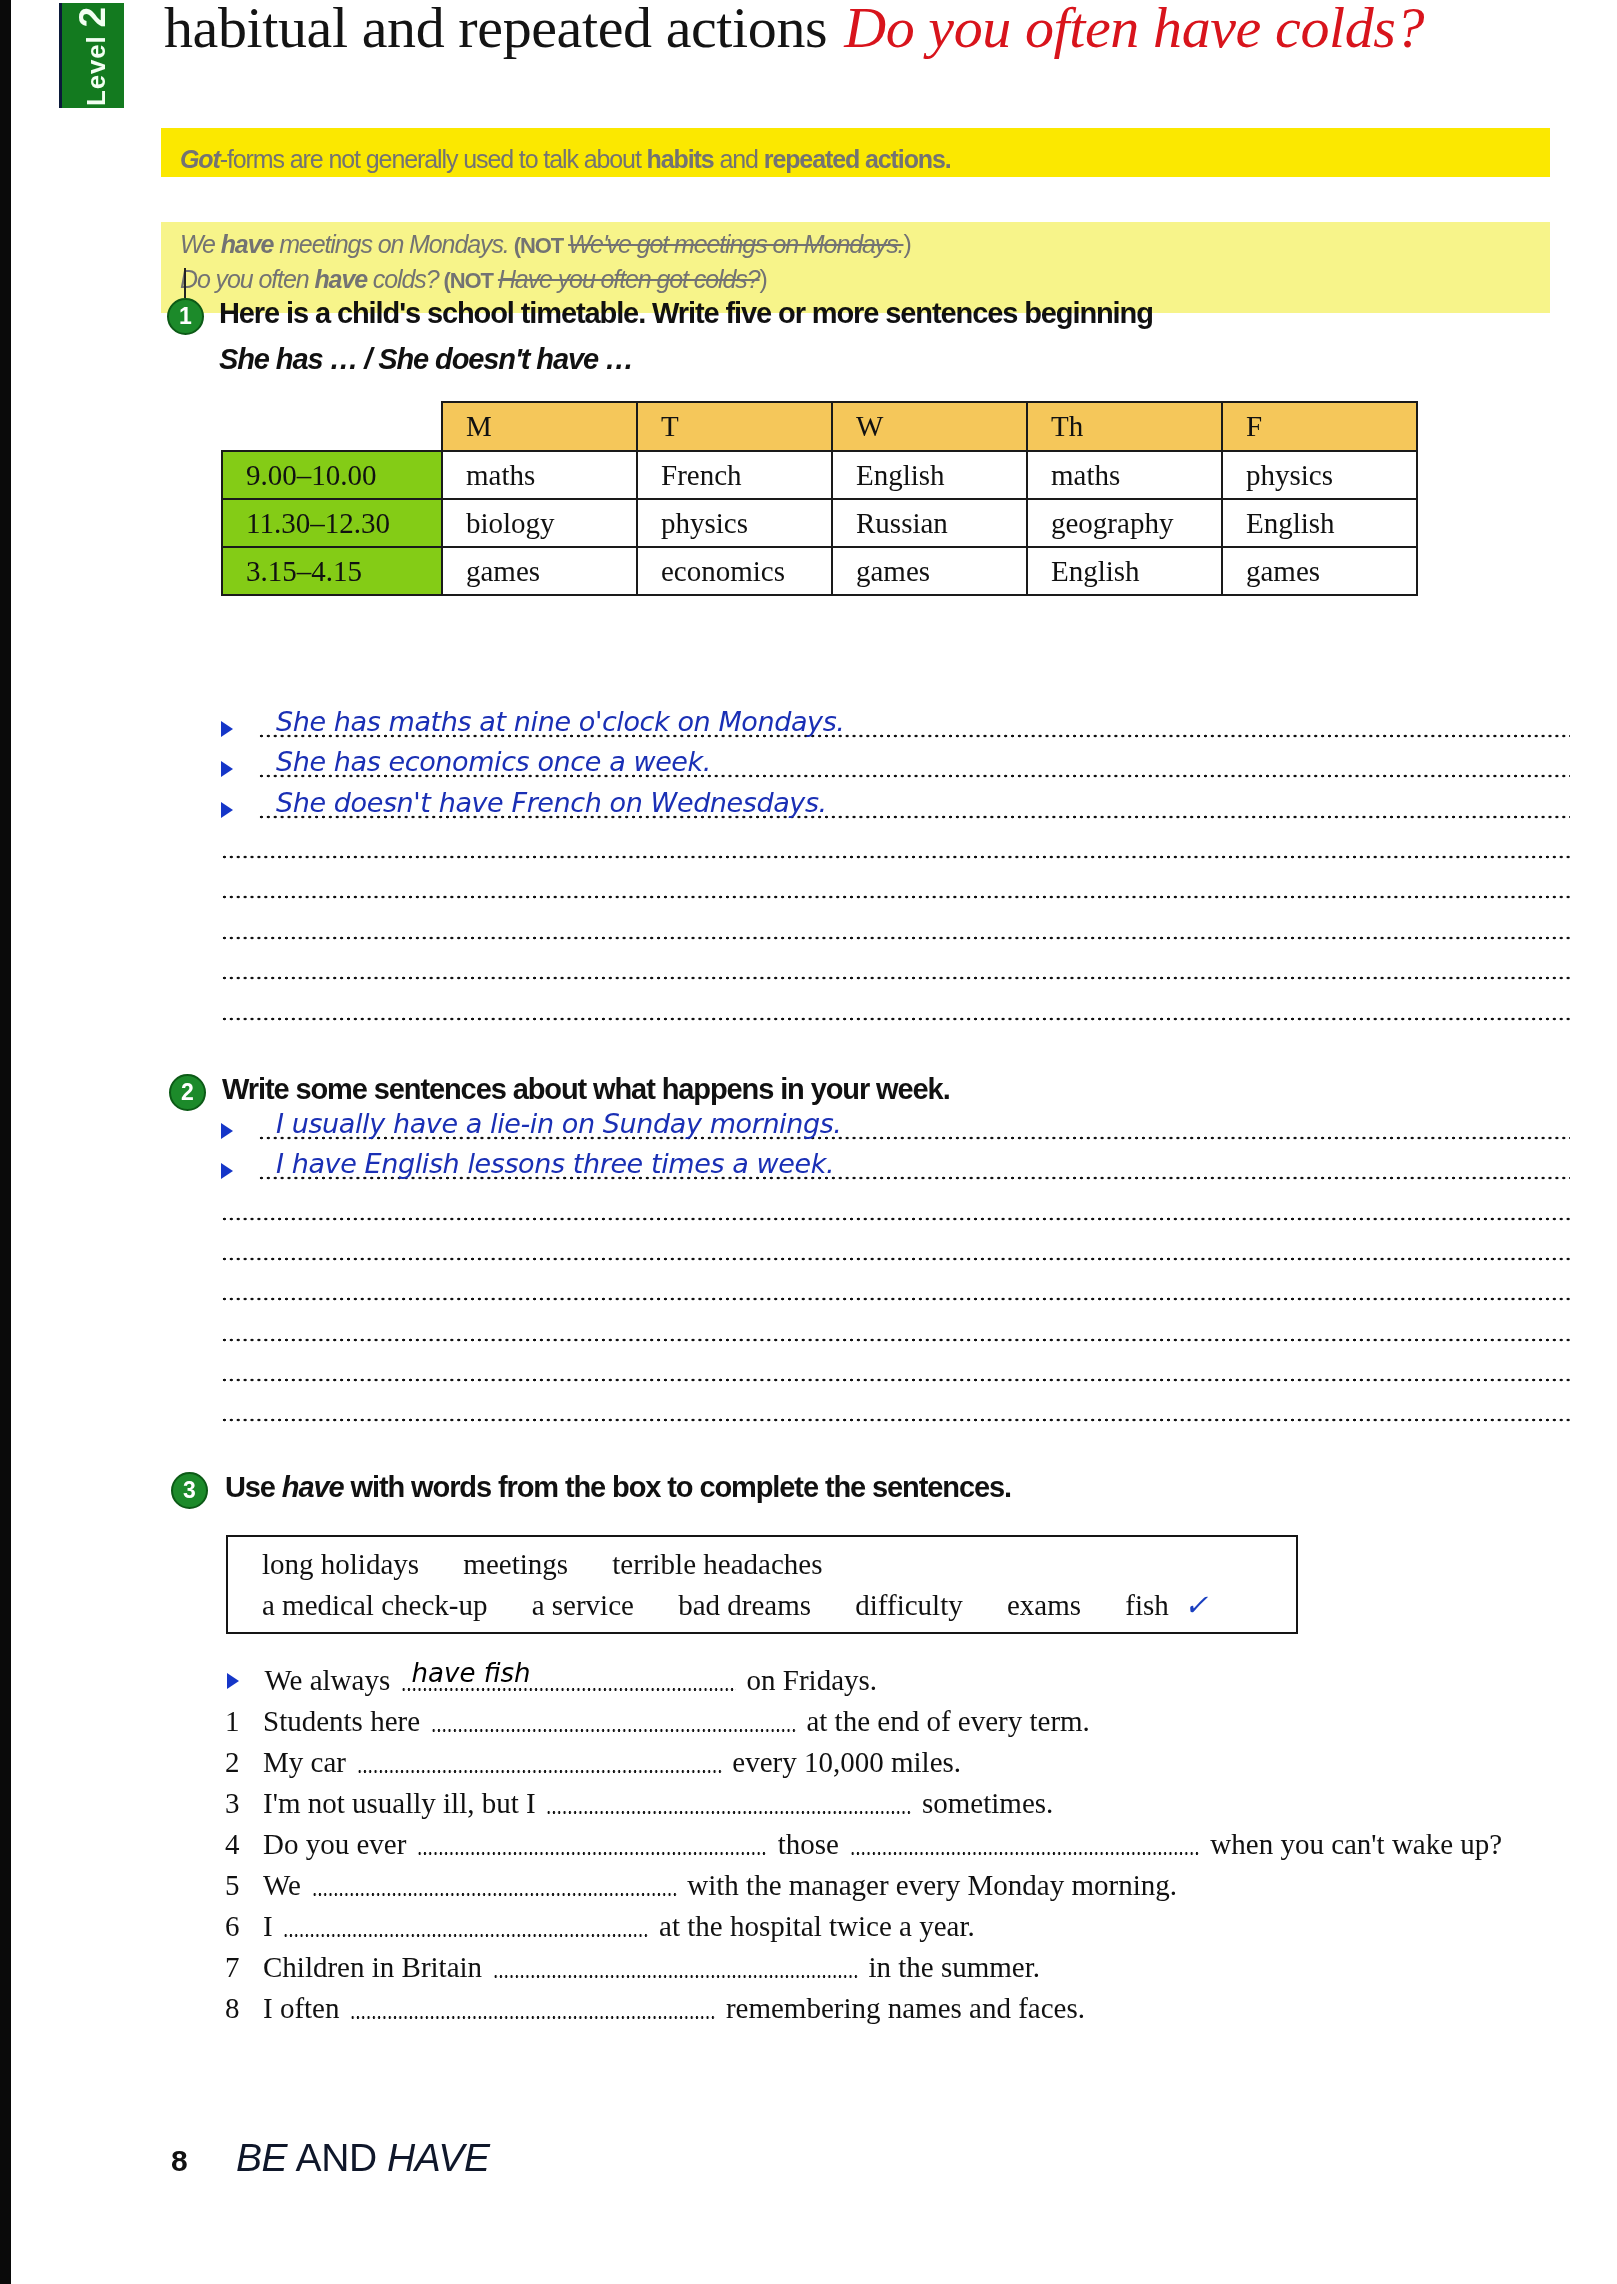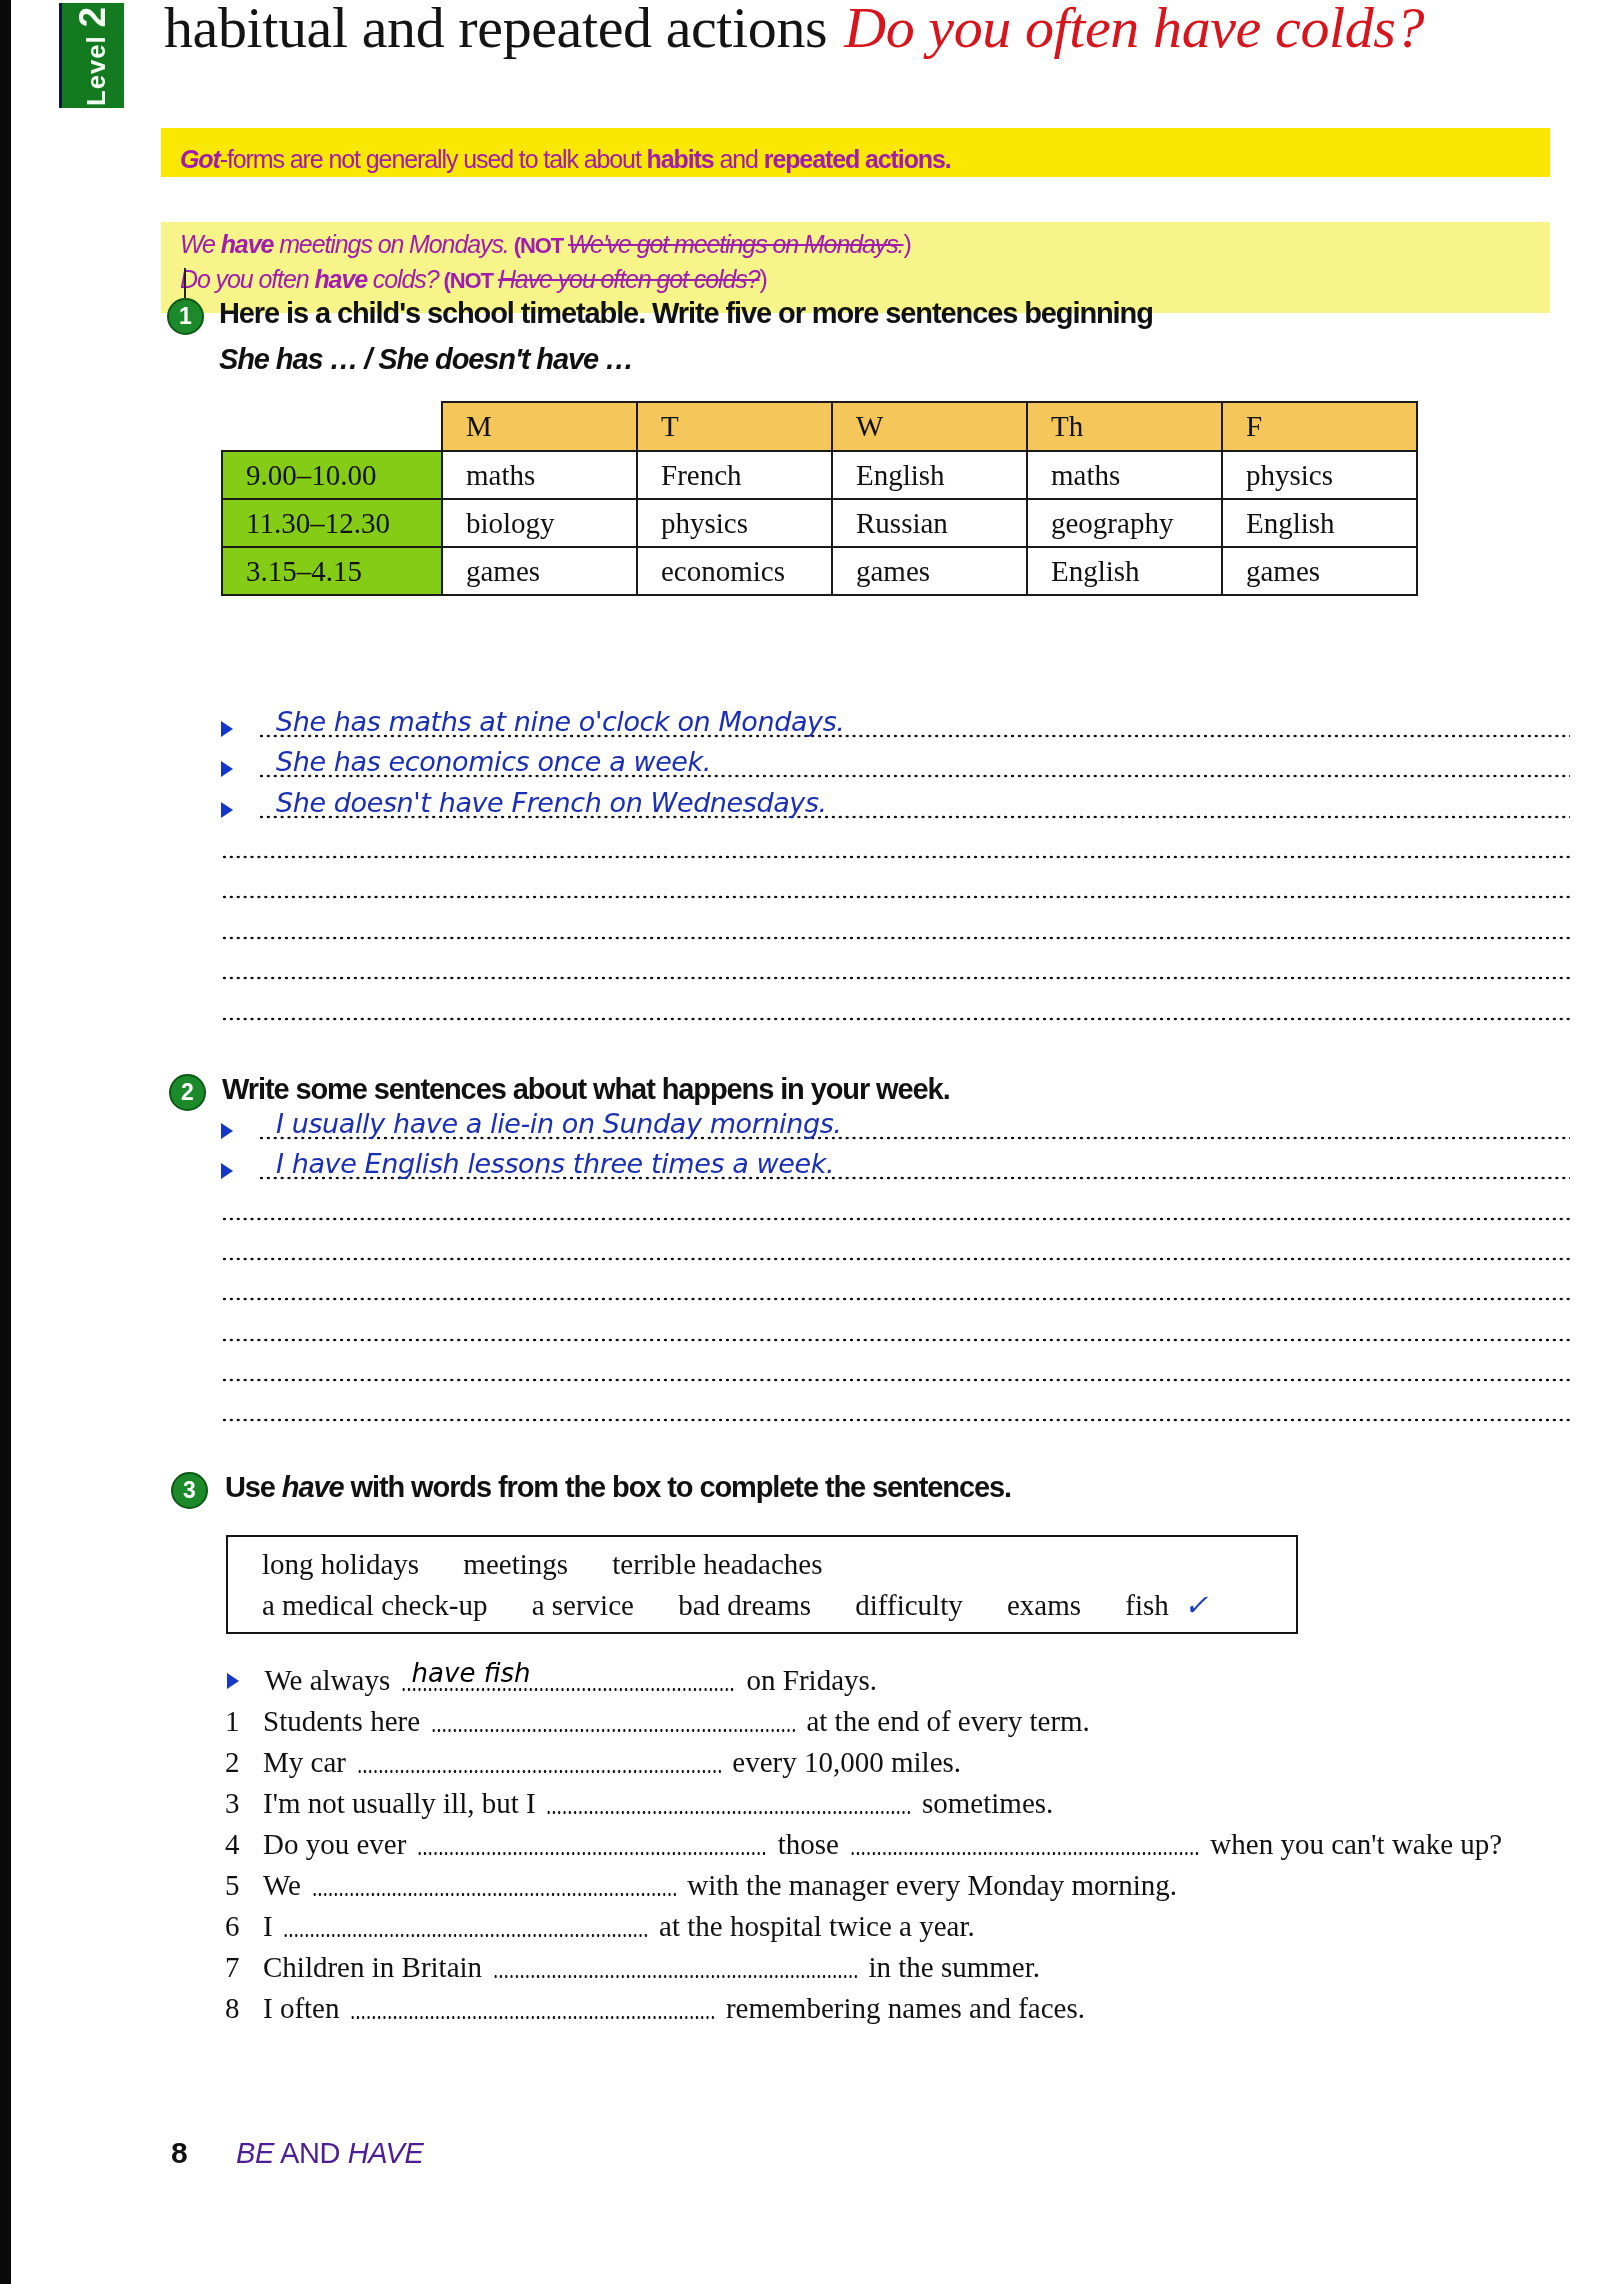--- a/index.html
+++ b/index.html
@@ -13,21 +13,21 @@
   .level-tab span { display: inline-block; transform: rotate(-90deg); color: #f2fff2; font-family: "Liberation Sans", sans-serif;
     font-weight: bold; font-size: 26px; white-space: nowrap; letter-spacing: 0.8px; }
   .level-tab span b { font-size: 37px; }
 
   .page-title { position: absolute; left: 164px; top: -6px; font-size: 58px; white-space: nowrap; color: #141414; letter-spacing: -0.4px; }
   .page-title .red { color: #d8141c; font-style: italic; margin-left: 17px; }
 
   .grammar-box { position: absolute; left: 161px; top: 128px; width: 1389px; height: 140px; }
   .grammar-box .top { height: 49px; background: #fbe800; padding: 17px 19px 0 19px; }
   .grammar-box .bottom { height: 91px; background: #f7f48a; padding: 7.6px 19px 0 19px; margin-top: 45px; }
-  .gb-text { font-family: "Liberation Sans", sans-serif; font-size: 25px; letter-spacing: -1.1px; color: #a21caf; white-space: nowrap; }
+  .gb-text { font-family: "Liberation Sans", sans-serif; font-size: 25px; letter-spacing: -1.1px; color: #737373; white-space: nowrap; }
   .gb-text.strong { font-weight: bold; }
   .gb-text i { font-style: italic; }
   .gb-line { margin-bottom: 6px; }
   .strike { text-decoration: line-through; }
   .connector { position: absolute; left: 184px; top: 268px; width: 2.3px; height: 30px; background: #222; }
 
   .ex-num { position: absolute; width: 37px; height: 37px; border-radius: 50%; background: #1c8a2a;
     border: 2.3px solid #0c5a16; color: #fff; font-family: "Liberation Sans", sans-serif; font-weight: bold;
     font-size: 23px; display: flex; align-items: center; justify-content: center; }
   .ex-heading { position: absolute; font-family: "Liberation Sans", sans-serif; font-weight: bold; font-size: 29px;
@@ -64,21 +64,21 @@
   .sent .arrow { width: 0; height: 0; border-top: 8.4px solid transparent; border-bottom: 8.4px solid transparent;
     border-left: 12px solid #1536c8; margin: 0 26px 7.6px 1.5px; }
   .sent .blank { display: inline-block; position: relative; height: 30px; margin: 0 10.7px; }
   .sent .blank::after { content: ""; position: absolute; left: 0; right: 0; bottom: 6px; height: 3px;
     background-image: radial-gradient(circle, #111 1.1px, transparent 1.4px); background-size: 5.3px 3px; background-repeat: repeat-x; }
   .sent .blank .hand { position: absolute; left: 10.7px; bottom: 9px; font-family: "DejaVu Sans", sans-serif; font-style: italic;
     font-size: 26px; color: #000000; white-space: nowrap; }
 
   .footer { position: absolute; left: 171px; top: 2136px; display: flex; align-items: baseline; }
   .footer .pnum { font-family: "Liberation Sans", sans-serif; font-weight: bold; font-size: 30px; color: #111; width: 65px; }
-  .footer .unit { font-family: "Liberation Sans", sans-serif; font-size: 29px; color: #4c1d95; letter-spacing: -0.4px; }
+  .footer .unit { font-family: "Liberation Sans", sans-serif; font-size: 39px; color: #0f172a; letter-spacing: -0.4px; }
   .footer .unit i { font-style: italic; }
 </style>
 </head>
 <body>
 
 <div class="left-edge"></div>
 
 <div class="level-tab">
   <span><span style="transform:none;font-size:26px;">Level</span> <b>2</b></span>
 </div>

